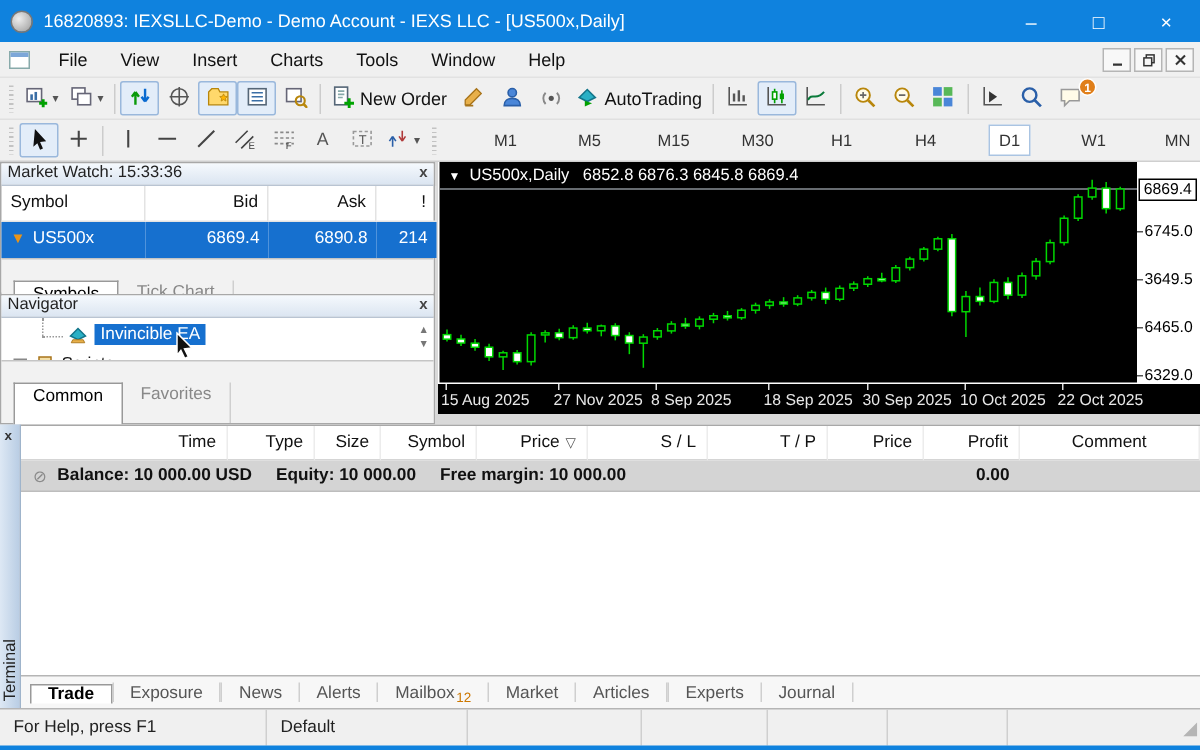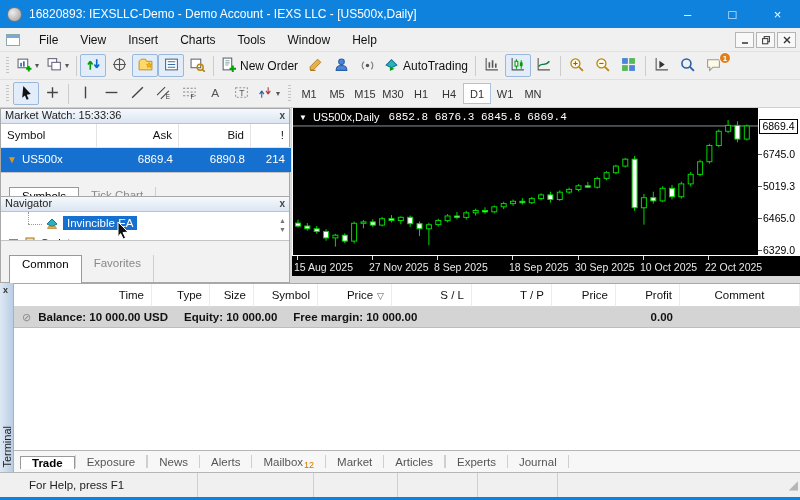--- a/index.html
+++ b/index.html
@@ -24,21 +24,21 @@
   .toolbar1{position:absolute;top:52px;left:0;width:800px;height:28px;background:#f0f0f0;display:flex;align-items:center;border-bottom:1px solid #e0e0e0;padding-left:2px;}
   .toolbar2{position:absolute;top:80px;left:0;width:800px;height:28px;background:#f0f0f0;display:flex;align-items:center;border-bottom:1px solid #cfcfcf;padding-left:2px;}
   .grip{width:3px;height:18px;background:repeating-linear-gradient(to bottom,#c3c3c3 0 1px,transparent 1px 3px);margin:0 4px;flex:none;}
   .tsep{width:1px;height:20px;background:#cccccc;margin:0 3px;flex:none;}
   .tbtn{position:relative;min-width:26px;height:23px;display:flex;align-items:center;justify-content:center;border:1px solid transparent;border-radius:2px;padding:0 3px;flex:none;}
   .tbtn.pressed{background:#e3edf9;border-color:#9ab8dc;}
   .tbtn svg{width:15px;height:15px;}
   .tlabel{font-size:12px;margin-left:4px;color:#111;white-space:nowrap;}
   .drop{font-size:8px;color:#555;margin-left:3px;}
   .badge{position:absolute;top:-3px;right:-5px;background:#e07f1a;color:#fff;font-size:8px;font-weight:bold;border-radius:50%;width:12px;height:12px;line-height:12px;text-align:center;border:1px solid #fff;}
-  .tf{min-width:28px;height:21px;font-size:11px;color:#333;display:flex;align-items:center;justify-content:center;border:1px solid transparent;flex:none;}
+  .tf{min-width:28px;height:21px;font-size:11px;color:#333;display:flex;align-items:center;justify-content:center;border:1px solid transparent;flex:none;margin-left:28px;}
   .tf.pressed{background:#fff;border-color:#aac4e2;}
   
   .main{position:absolute;top:108px;left:0;width:800px;height:175px;background:#d9d9d9;}
   .panel{position:absolute;left:0;width:290px;background:#fff;border:1px solid #a8a8a8;display:flex;flex-direction:column;}
   .panel.mw{top:0;height:88px;}
   .panel.nav{top:88px;height:87px;}
   .phead{height:15px;background:linear-gradient(#f5f9fd,#dbe5f1);border-bottom:1px solid #b9c4d2;font-size:11px;line-height:13px;padding:0 4px;color:#222;display:flex;flex:none;}
   .pclose{margin-left:auto;font-size:10px;font-weight:bold;color:#444;line-height:13px;}
   .mwgrid{display:grid;grid-template-columns:96px 82px 72px 40px;font-size:11.5px;}
   .mwh{height:24px;line-height:23px;padding:0 6px;border-right:1px solid #e3e3e3;border-bottom:1px solid #e3e3e3;color:#111;}
@@ -57,21 +57,21 @@
   .navrow2{position:absolute;left:8px;top:22px;display:flex;align-items:center;height:18px;color:#111;}
   .expander{width:9px;height:9px;border:1px solid #888;background:#fff;font-size:8px;line-height:7px;text-align:center;color:#333;margin-right:5px;}
   .navrow2 svg{width:14px;height:14px;margin-right:4px;}
   .navscroll{position:absolute;right:3px;top:4px;display:flex;flex-direction:column;color:#777;font-size:7px;line-height:9px;text-align:center;}
   .cursor{position:absolute;z-index:30;}
   
   .chartwin{position:absolute;left:292px;top:0;width:508px;height:168px;background:#000;}
   .plot{position:absolute;left:0;top:0;width:466px;height:148px;background:#000;border-bottom:1px solid #fff;border-left:1px solid #fff;}
   .charttitle{position:absolute;left:6px;top:3px;color:#fff;font-size:11px;display:flex;align-items:center;z-index:5;}
   .charttitle .tri{font-size:8px;margin-right:6px;color:#fff;}
-  .charttitle .ohlc{margin-left:9px;font-family:Liberation Mono, monospace;}
+  .charttitle .ohlc{margin-left:9px;}
   .yaxis{position:absolute;left:466px;top:0;width:42px;height:148px;background:#fff;border-bottom:1px solid #fff;}
   .ytick{position:absolute;left:5px;font-size:10.5px;color:#000;white-space:nowrap;text-align:center;}
   .ytick:before{content:"";position:absolute;left:-5px;top:6px;width:4px;border-top:1px solid #555;}
   .ptag{position:absolute;left:1px;width:39px;background:#fff;border:1px solid #000;color:#000;font-size:10.5px;line-height:13px;text-align:center;z-index:4;}
   .xaxis{position:absolute;left:0;top:148px;width:508px;height:20px;background:#000;}
   .xtick{position:absolute;top:5px;color:#e8e8e8;font-size:10.5px;white-space:nowrap;}
   .xtickmark{position:absolute;top:0;width:1px;height:4px;background:#ddd;}
   
   .tside{position:absolute;left:0;top:283px;width:14px;height:189px;background:linear-gradient(to right,#dde8f4,#b9cde4);border-right:1px solid #9fb4cb;z-index:6;}
   .tside .x{position:absolute;top:2px;left:3px;font-size:9px;font-weight:bold;color:#333;}
@@ -85,21 +85,21 @@
   .balcell{grid-column:1/9;display:flex;align-items:center;padding-left:8px;white-space:nowrap;}
   .balcell .noicon{color:#8a8a8a;font-weight:normal;font-size:11px;margin-right:7px;}
   .balcell span{margin-right:16px;}
   .balprofit{grid-column:9;text-align:right;padding-right:7px;}
   .ttabs{position:absolute;left:14px;top:450px;width:789px;height:22px;background:#f7f7f7;border-top:1px solid #b5b5b5;display:flex;align-items:center;font-size:11.5px;padding-left:6px;z-index:5;}
   .ttab{display:flex;align-items:center;padding:0 11px;color:#555;white-space:nowrap;}
   .ttab.active{background:#fff;border:1px solid #999;border-bottom:none;color:#000;font-weight:bold;margin-top:1px;}
   .ttabsep{width:1px;height:13px;background:#cfcfcf;align-self:center;}
   .sub{color:#cc7700;font-size:9px;position:relative;top:3px;margin-left:1px;}
   
-  .statusbar{position:absolute;left:0;top:472px;width:800px;height:25px;background:#f0f0f0;border-top:1px solid #b5b5b5;display:flex;align-items:stretch;padding-left:20px;}
+  .statusbar{position:absolute;left:0;top:472px;width:800px;height:25px;background:#f0f0f0;border-top:1px solid #b5b5b5;display:flex;align-items:stretch;}
   .scell{border-right:1px solid #cfcfcf;display:flex;align-items:center;padding:0 9px;font-size:11.5px;color:#222;white-space:nowrap;}
   .scell.last{flex:1;border-right:none;justify-content:flex-end;color:#b5b5b5;font-size:12px;padding-right:2px;}
   .bluebar{position:absolute;left:0;top:497px;width:800px;height:3px;background:#0f82de;}
 </style>
 </head>
 <body>
 
 <div class="app">
 
   <div class="titlebar">
@@ -362,22 +362,22 @@
 
   <div class="main">
 
     <div class="panel mw">
       <div class="phead">
         <span>Market Watch: 15:33:36</span>
         <span class="pclose">x</span>
       </div>
       <div class="mwgrid">
         <div class="mwh">Symbol</div>
+        <div class="mwh r">Bid</div>
         <div class="mwh r">Ask</div>
-        <div class="mwh r">Bid</div>
         <div class="mwh r">!</div>
         <div class="mwc mwsym"><span class="arr">▼</span><span>US500x</span></div>
         <div class="mwc r">6869.4</div>
         <div class="mwc r">6890.8</div>
         <div class="mwc r">214</div>
       </div>
       <div class="ptabs">
         <div class="ptab active">Symbols</div>
         <div class="ptab">Tick Chart</div>
       </div>
@@ -520,21 +520,21 @@
             <rect x="423.3" y="23.3" width="5" height="14.2" fill="#000000" stroke="#00d800"></rect>
             <line x1="435.09999999999997" x2="435.09999999999997" y1="11.9" y2="25.2" stroke="#00d800"></line>
             <rect x="432.6" y="17.4" width="5" height="5.9" fill="#000000" stroke="#00d800"></rect>
             <line x1="444.45" x2="444.45" y1="13.3" y2="34.3" stroke="#00d800"></line>
             <rect x="441.9" y="17.4" width="5" height="13.7" fill="#ffffff" stroke="#00d800"></rect>
             <line x1="453.79999999999995" x2="453.79999999999995" y1="16.5" y2="32.5" stroke="#00d800"></line>
             <rect x="451.3" y="18.0" width="5" height="13.1" fill="#000000" stroke="#00d800"></rect>
           </svg></div>
       <div class="yaxis" id="yaxis">
           <div class="ytick" style="top: 40px;">6745.0</div>
-          <div class="ytick" style="top: 72px;">5019.3</div>
+          <div class="ytick" style="top: 72px;">3649.5</div>
           <div class="ytick" style="top: 104px;">6465.0</div>
           <div class="ytick" style="top: 136px;">6329.0</div>
           <div class="ptag" style="top: 11px;">6869.4</div>
         </div>
       <div class="xaxis" id="xaxis">
           <div class="xtickmark" style="left: 5px;"></div>
           <div class="xtick" style="left: 2px;">15 Aug 2025</div>
           <div class="xtickmark" style="left: 80px;"></div>
           <div class="xtick" style="left: 77px;">27 Nov 2025</div>
           <div class="xtickmark" style="left: 145px;"></div>
@@ -621,20 +621,21 @@
       </div>
       <span class="ttabsep"></span>
       <div class="ttab">
         <span>Journal</span>
       </div>
       <span class="ttabsep"></span>
     </div>
 
   <div class="statusbar">
     <div class="scell" style="width:178px">For Help, press F1</div>
+    <div class="scell" style="width:134px">Default</div>
     <div class="scell" style="width:116px"></div>
     <div class="scell" style="width:84px"></div>
     <div class="scell" style="width:80px"></div>
     <div class="scell" style="width:80px"></div>
     <div class="scell last">◢</div>
   </div>
   <div class="bluebar"></div>
 </div>
 
 </body></html>

